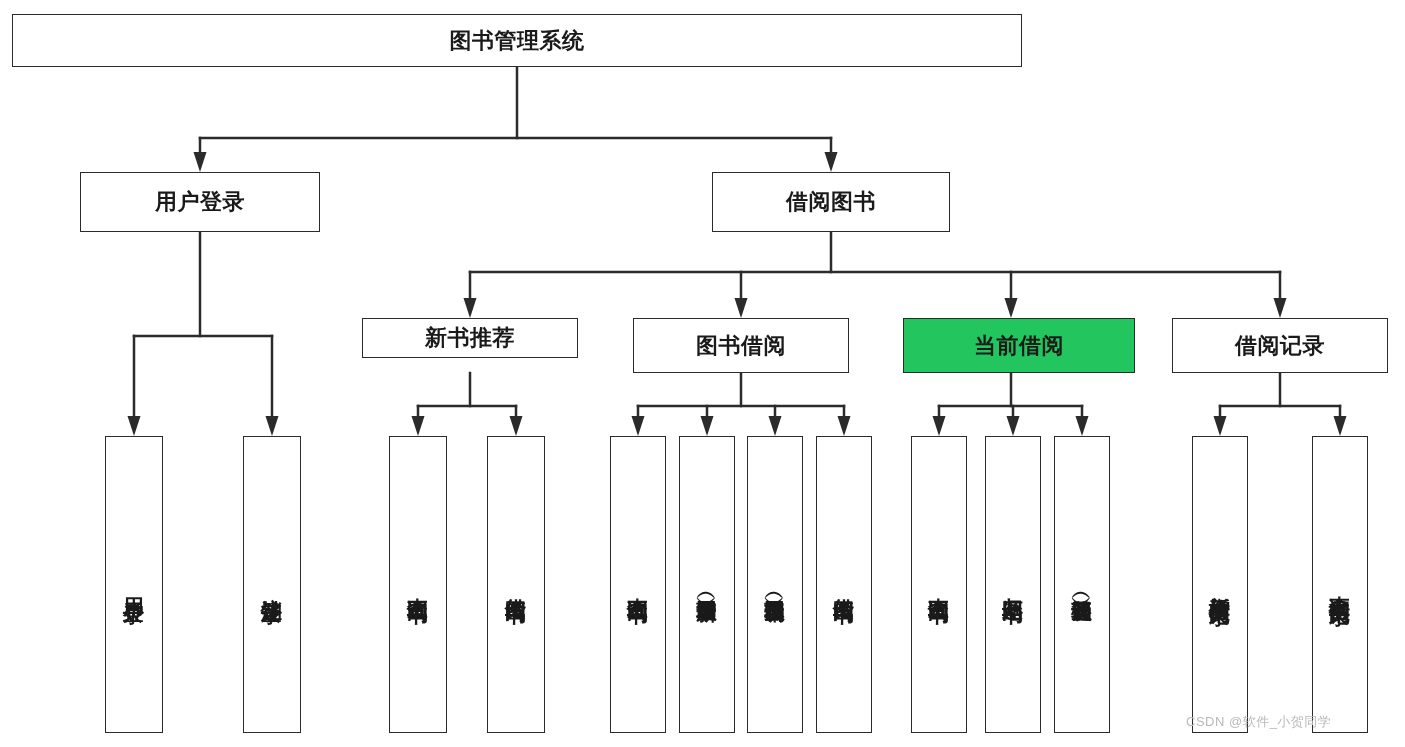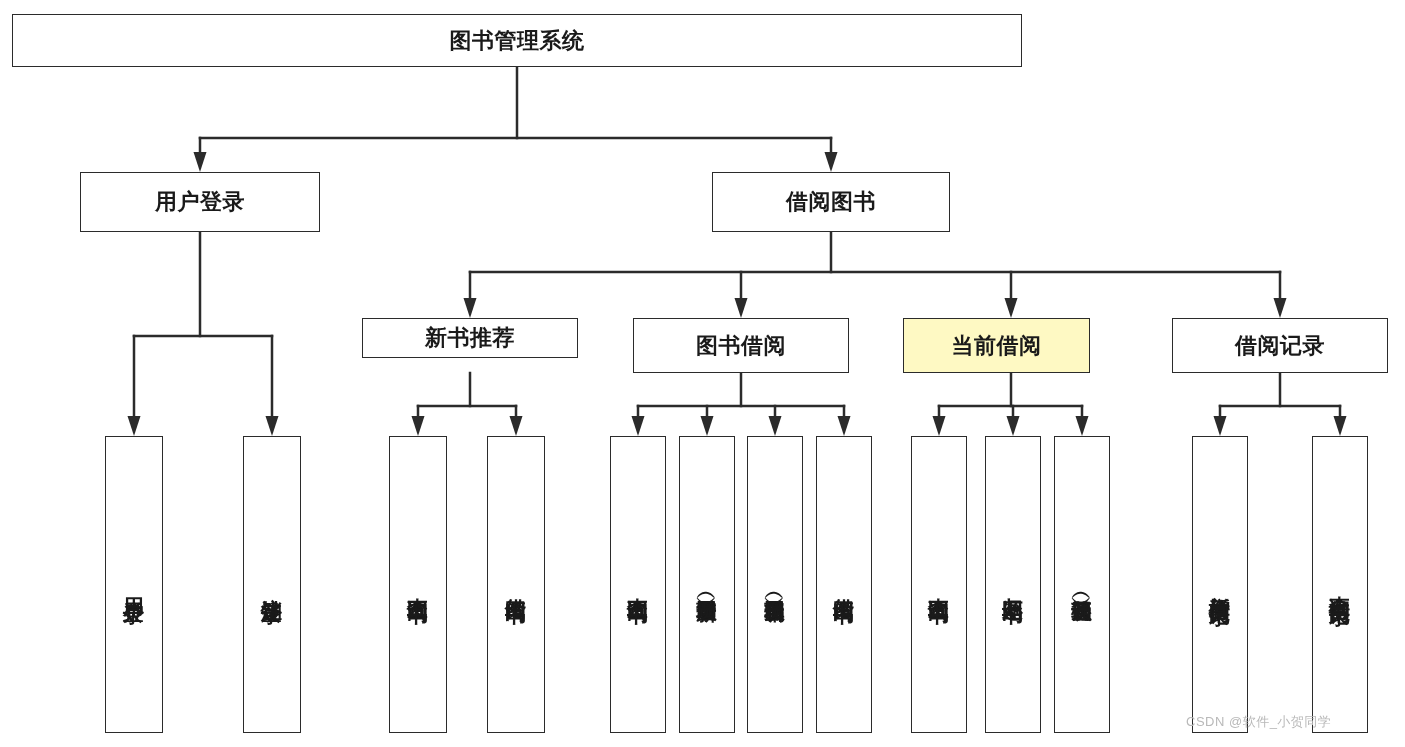--- a/index.html
+++ b/index.html
@@ -137,21 +137,21 @@
       </div>
       <div class="node-box" style="left: 712px; top: 172px; width: 238px; height: 60px; border-color: rgb(43, 43, 43); background: rgb(255, 255, 255);">
         <span class="node-label-h" style="color: rgb(26, 26, 26);">借阅图书</span>
       </div>
       <div class="node-box" style="left: 362px; top: 318px; width: 216px; height: 40px; border-color: rgb(43, 43, 43); background: rgb(255, 255, 255);">
         <span class="node-label-h" style="color: rgb(26, 26, 26);">新书推荐</span>
       </div>
       <div class="node-box" style="left: 633px; top: 318px; width: 216px; height: 55px; border-color: rgb(43, 43, 43); background: rgb(255, 255, 255);">
         <span class="node-label-h" style="color: rgb(26, 26, 26);">图书借阅</span>
       </div>
-      <div class="node-box" style="left: 903px; top: 318px; width: 187px; height: 55px; border-color: rgb(43, 43, 43); background: #fef9c3;">
+      <div class="node-box" style="left: 903px; top: 318px; width: 232px; height: 55px; border-color: rgb(43, 43, 43); background: #22c55e;">
         <span class="node-label-h" style="color: rgb(26, 26, 26);">当前借阅</span>
       </div>
       <div class="node-box" style="left: 1172px; top: 318px; width: 216px; height: 55px; border-color: rgb(43, 43, 43); background: rgb(255, 255, 255);">
         <span class="node-label-h" style="color: rgb(26, 26, 26);">借阅记录</span>
       </div>
       <div class="node-box" style="left: 105px; top: 436px; width: 58px; height: 297px; border-color: rgb(43, 43, 43); background: rgb(255, 255, 255);">
         <span class="node-label-v" style="color: rgb(26, 26, 26);">用户登录</span>
       </div>
       <div class="node-box" style="left: 243px; top: 436px; width: 58px; height: 297px; border-color: rgb(43, 43, 43); background: rgb(255, 255, 255);">
         <span class="node-label-v" style="color: rgb(26, 26, 26);">注销登录</span>

